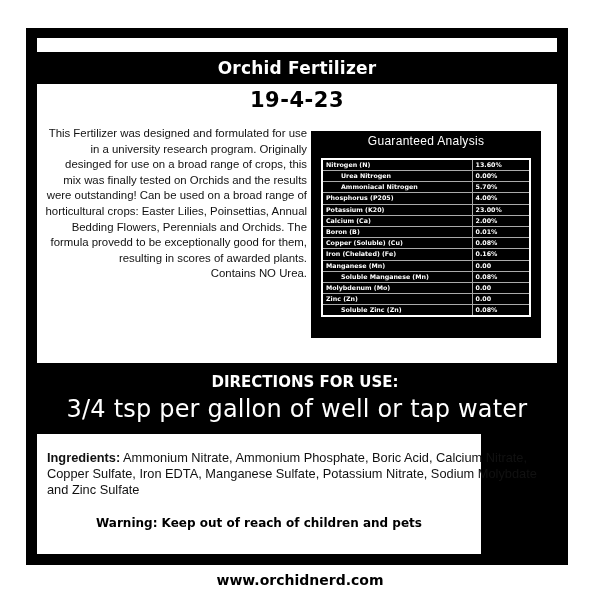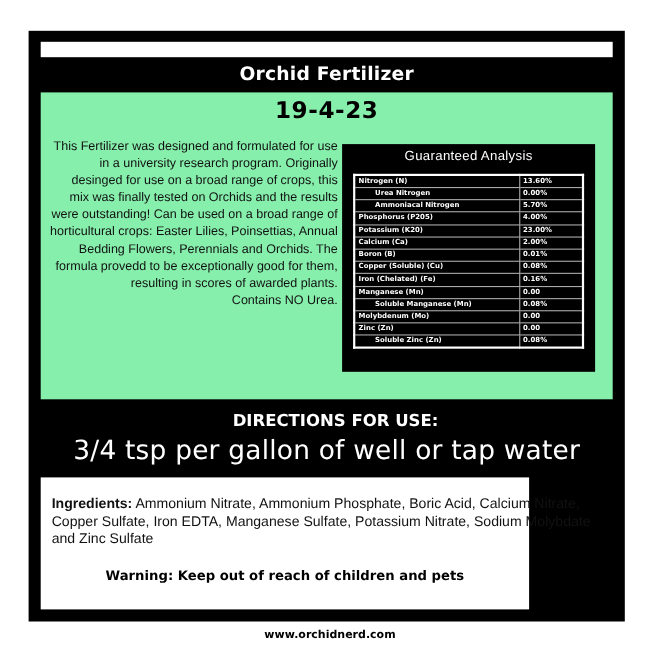--- a/index.html
+++ b/index.html
@@ -16,21 +16,21 @@
   .title-band {
     position: absolute; left: 0; top: 24px; width: 542px; height: 32px;
     display: flex; align-items: center; justify-content: center;
   }
   .title-band .title {
     color: #fff; font-weight: bold; font-size: 17px; letter-spacing: 0.2px;
     font-family: "DejaVu Sans", sans-serif;
     text-align: center;
   }
   .main-panel {
-    position: absolute; left: 11px; top: 56px; width: 520px; height: 279px; background: #86efac;
+    position: absolute; left: 11px; top: 56px; width: 520px; height: 279px; background: #ffffff;
   }
   .npk {
     position: absolute; left: 0; top: 4px; width: 100%; text-align: center;
     font-weight: bold; font-size: 21px; letter-spacing: 0.5px;
   }
   .desc {
     position: absolute; left: 8px; top: 42px; width: 262px;
     text-align: right; font-size: 11.4px; line-height: 15.6px;
     font-family: "Liberation Sans", sans-serif; color: #111;
   }
@@ -73,21 +73,21 @@
     position: absolute; left: 10px; top: 16px; width: 500px;
     font-size: 12.8px; line-height: 16px; font-family: "Liberation Sans", sans-serif; color: #111;
   }
   .ingredients .ing-label { font-weight: bold; }
   .warning {
     position: absolute; left: 0; top: 82px; width: 100%; text-align: center;
     font-weight: bold; font-size: 12px; font-family: "DejaVu Sans", sans-serif;
   }
   .website {
     position: absolute; left: 0; top: 572px; width: 600px; text-align: center;
-    font-weight: bold; font-size: 10px; font-family: "DejaVu Sans", sans-serif;
+    font-weight: bold; font-size: 14px; font-family: "DejaVu Sans", sans-serif;
   }
 </style>
 </head>
 <body>
 
 <div class="frame">
   <div class="top-strip"></div>
 
   <div class="title-band">
     <span class="title">Orchid Fertilizer</span>

